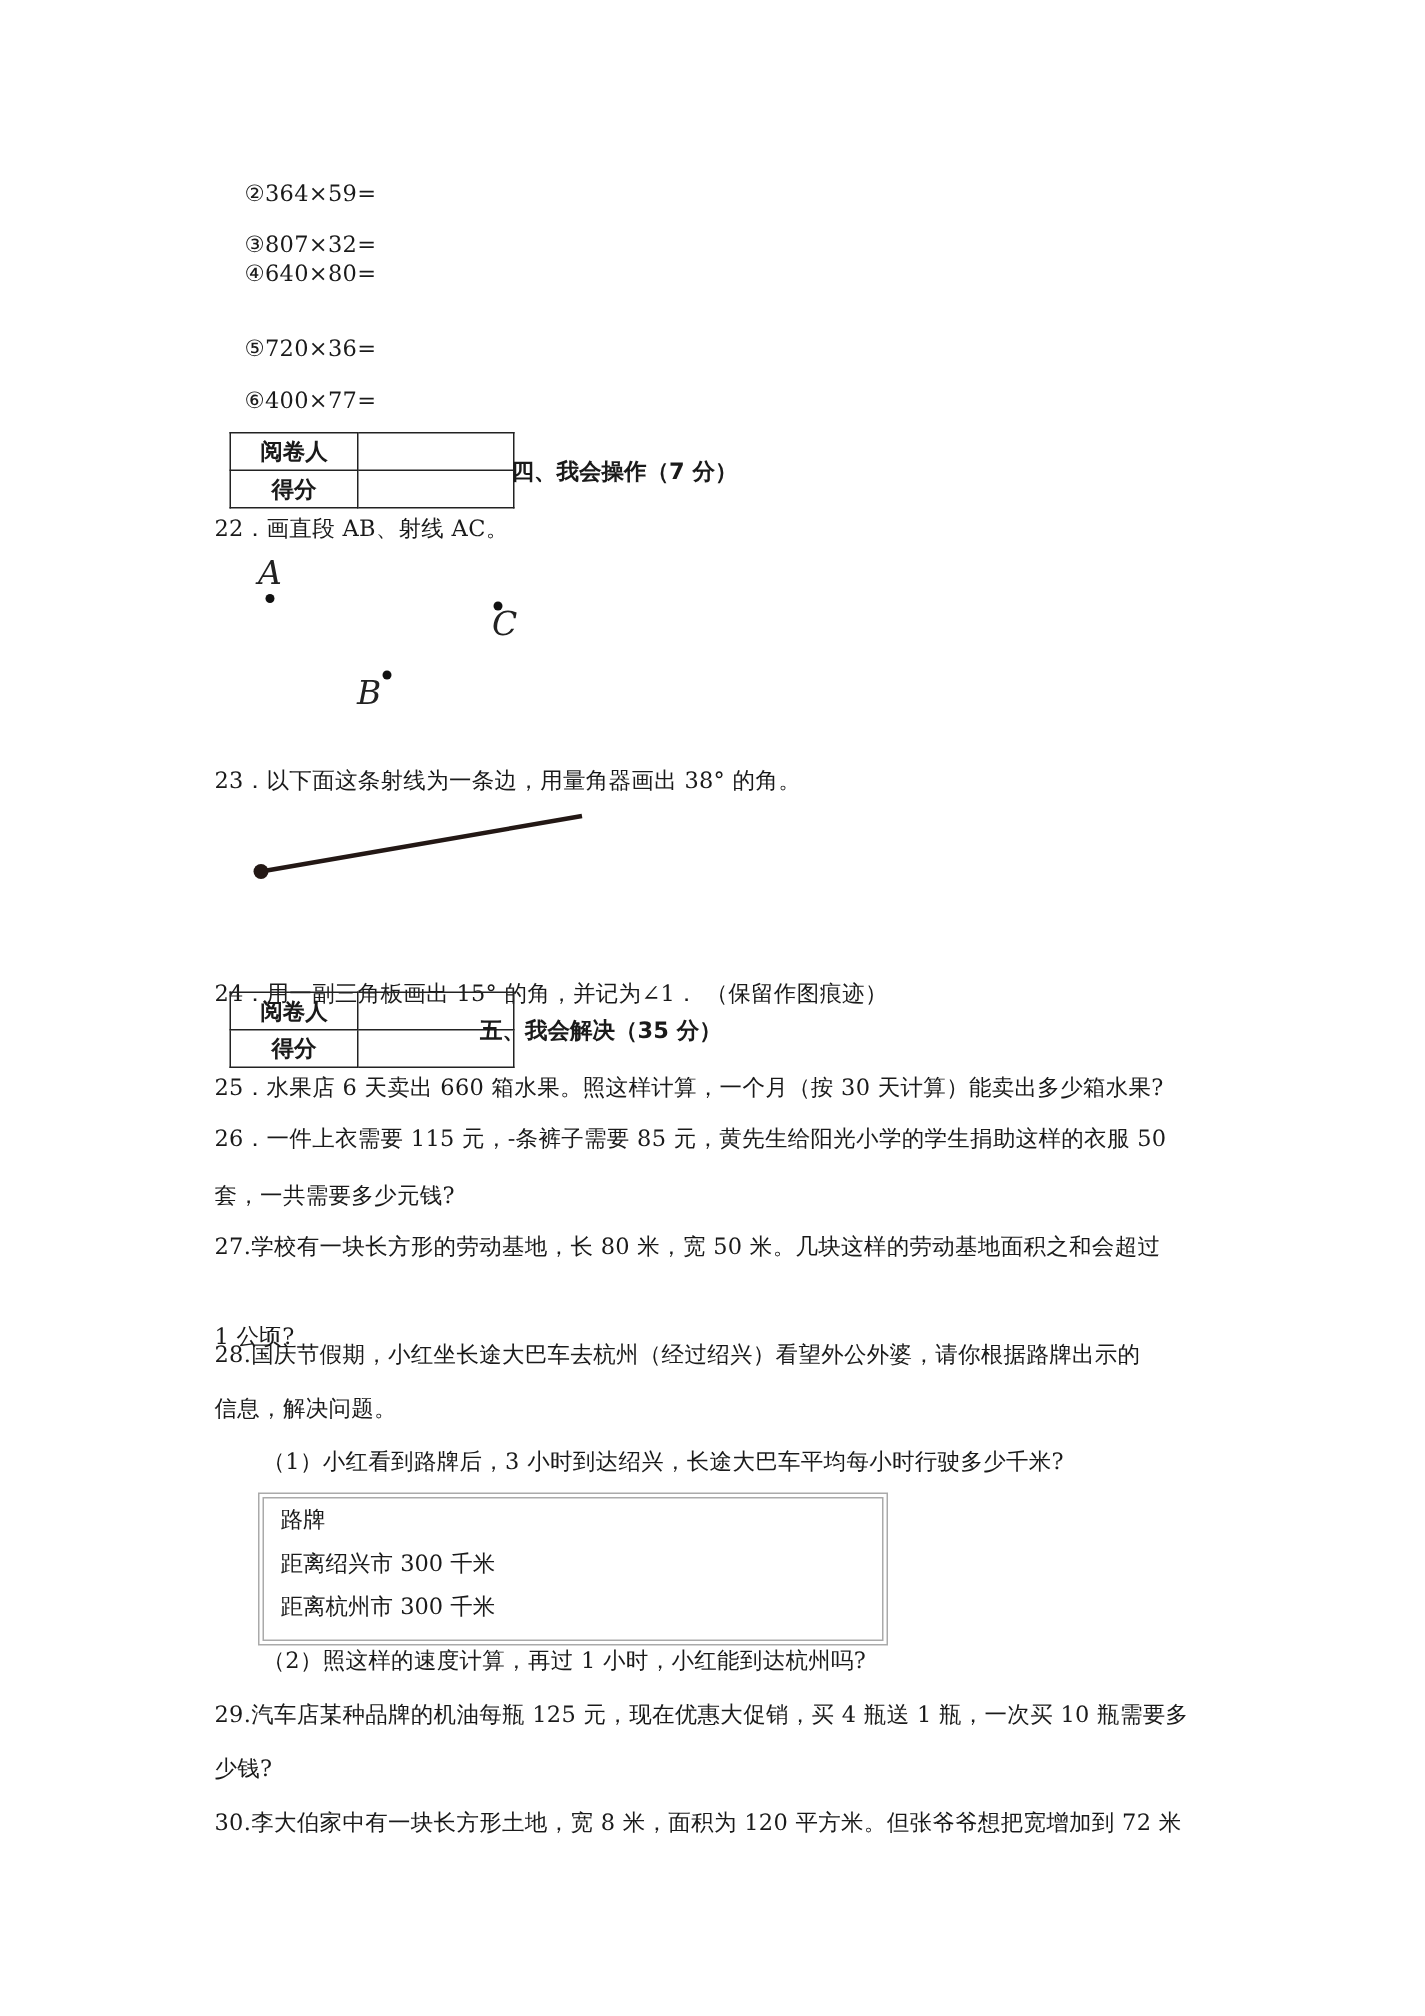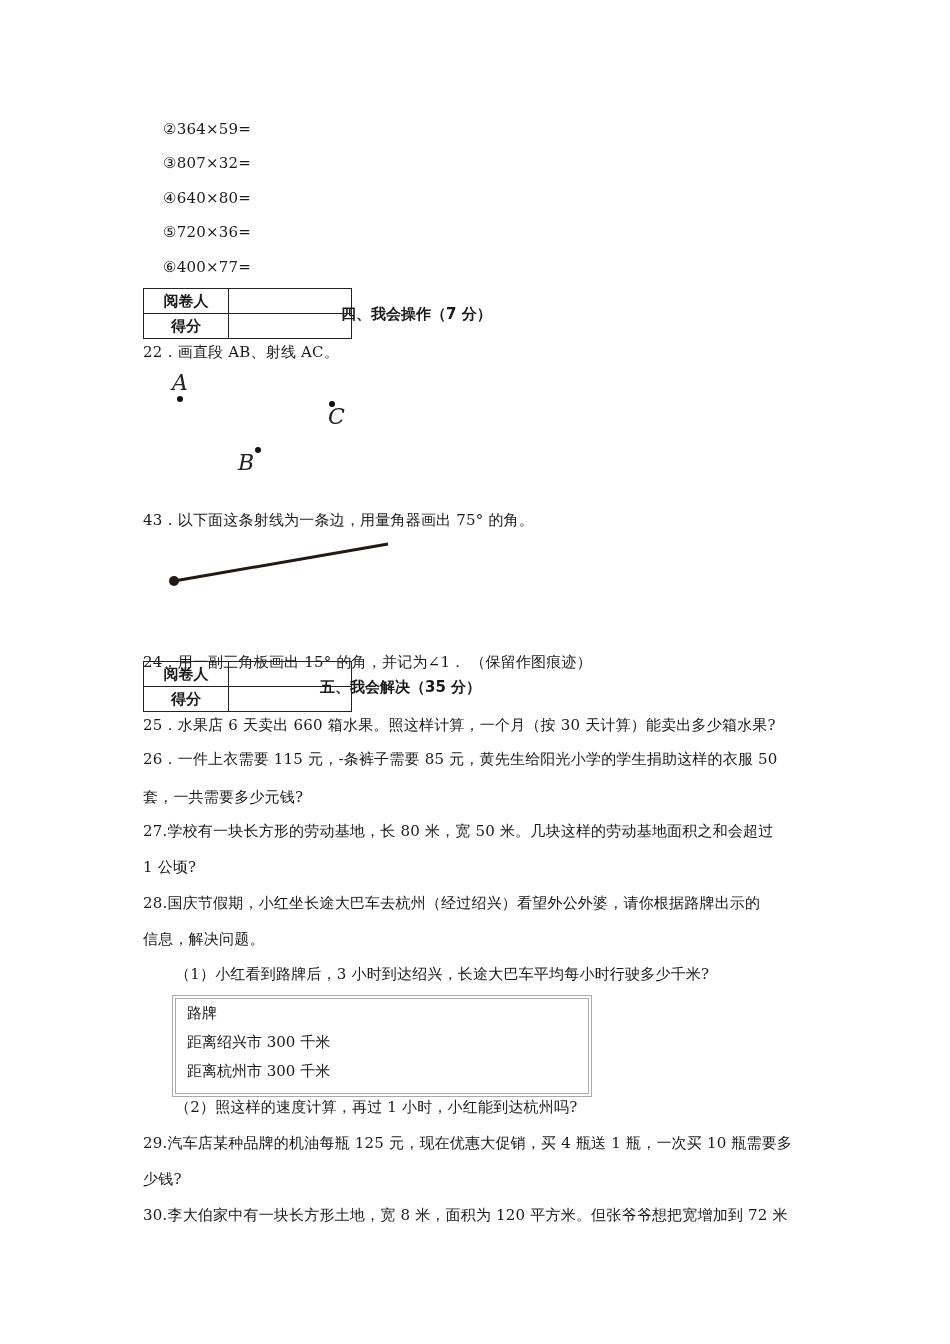--- a/index.html
+++ b/index.html
@@ -9,21 +9,21 @@
       color: #1a1a1a;
     }
     .line {
       position: absolute; white-space: nowrap;
       font-size: 15px; line-height: 20px; letter-spacing: 0.2px;
     }
     .calc { left: 163px; }
     .q { left: 143px; }
     .sub { left: 175px; }
     .grade-box {
-      position: absolute; left: 143px; width: 209px; height: 50px;
+      position: absolute; left: 153px; width: 190px; height: 50px;
       border-collapse: collapse;
     }
     .grade-box td {
       border: 1px solid #222; height: 24px; padding: 0;
       font-size: 15px; font-weight: bold; text-align: center;
       font-family: "DejaVu Sans", "Liberation Sans", sans-serif;
       line-height: 22px;
     }
     .grade-box td.label { width: 84px; }
     .section-title {
@@ -46,21 +46,21 @@
     }
     .sign-line {
       position: absolute; left: 11px; font-size: 15px; white-space: nowrap;
     }
   </style>
 </head>
 <body>
 
 <div class="line calc" style="top:119px;">②364×59=</div>
 <div class="line calc" style="top:153px;">③807×32=</div>
-<div class="line calc" style="top:188px;text-align:center;">④640×80=</div>
+<div class="line calc" style="top:172px;text-align:center;">④640×80=</div>
 <div class="line calc" style="top:222px;">⑤720×36=</div>
 <div class="line calc" style="top:257px;">⑥400×77=</div>
 
 <table class="grade-box" style="top:288px;">
   <tbody>
       <tr>
     <td class="label">阅卷人</td>
     <td></td>
   </tr>
   <tr>
@@ -75,21 +75,21 @@
 
 <div>
   <span class="pt-label" style="left:172px; top:370px;">A</span>
   <div class="pt" style="left:177px; top:396px;"></div>
   <div class="pt" style="left:329px; top:401px;"></div>
   <span class="pt-label" style="left:328px; top:404px;">C</span>
   <div class="pt" style="left:255px; top:447px;"></div>
   <span class="pt-label" style="left:238px; top:450px;">B</span>
 </div>
 
-<div class="line q" style="top:510px;">43．以下面这条射线为一条边，用量角器画出 75° 的角。</div>
+<div class="line q" style="top:510px;">23．以下面这条射线为一条边，用量角器画出 38° 的角。</div>
 
 <svg style="position:absolute; left:160px; top:535px;" width="240" height="55" viewBox="0 0 240 55">
   <line x1="14" y1="46" x2="228" y2="9" stroke="#231815" stroke-width="3"></line>
   <circle cx="14" cy="46" r="5" fill="#231815"></circle>
 </svg>
 
 <div class="line q" style="top:628px;margin-top:24px;">24．用一副三角板画出 15° 的角，并记为∠1．  （保留作图痕迹）</div>
 
 <table class="grade-box" style="top:661px;">
   <tbody>
@@ -102,21 +102,21 @@
     <td></td>
   </tr>
 </tbody>
   </table>
 <div class="section-title" style="top:678px;">五、我会解决（35 分）</div>
 
 <div class="line q" style="top:715px;">25．水果店 6 天卖出 660 箱水果。照这样计算，一个月（按 30 天计算）能卖出多少箱水果?</div>
 <div class="line q" style="top:749px;">26．一件上衣需要 115 元，-条裤子需要 85 元，黄先生给阳光小学的学生捐助这样的衣服 50</div>
 <div class="line q" style="top:762px;margin-top:25px;">套，一共需要多少元钱?</div>
 <div class="line q" style="top:821px;">27.学校有一块长方形的劳动基地，长 80 米，宽 50 米。几块这样的劳动基地面积之和会超过</div>
-<div class="line q" style="top:857px;">1 公顷?</div>
+<div class="line q" style="top:881px;">1 公顷?</div>
 <div class="line q" style="top:893px;">28.国庆节假期，小红坐长途大巴车去杭州（经过绍兴）看望外公外婆，请你根据路牌出示的</div>
 <div class="line q" style="top:929px;">信息，解决问题。</div>
 <div class="line sub" style="top:964px;">（1）小红看到路牌后，3 小时到达绍兴，长途大巴车平均每小时行驶多少千米?</div>
 
 <div class="sign">
   <div class="sign-line" style="top:5px;">路牌</div>
   <div class="sign-line" style="top:34px;">距离绍兴市 300 千米</div>
   <div class="sign-line" style="top:63px;">距离杭州市 300 千米</div>
 </div>
 

